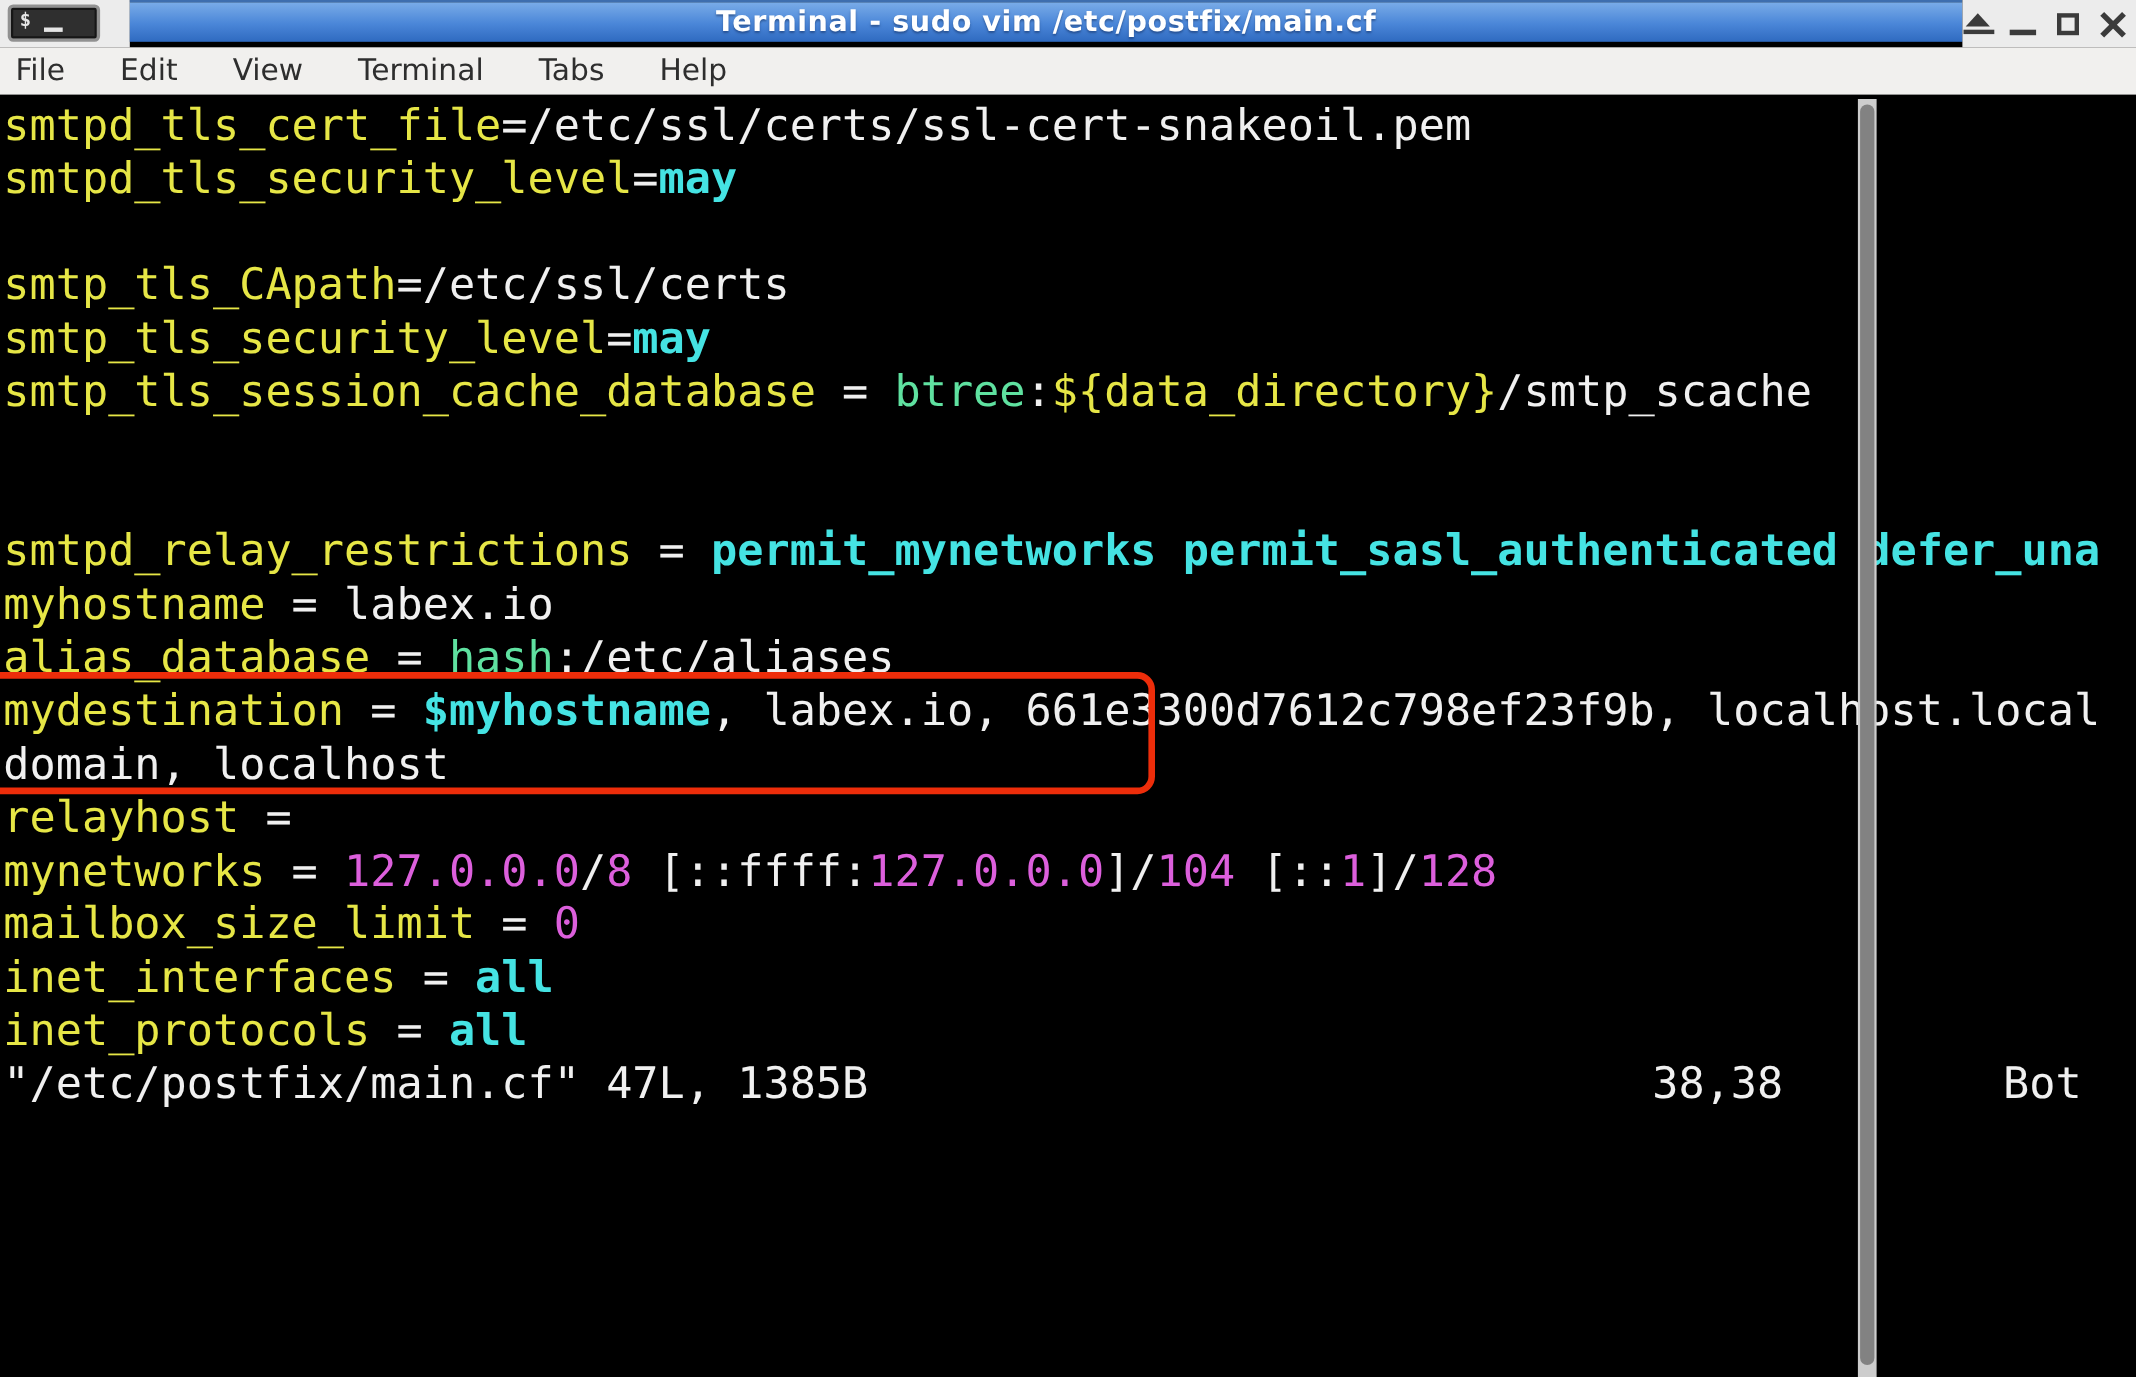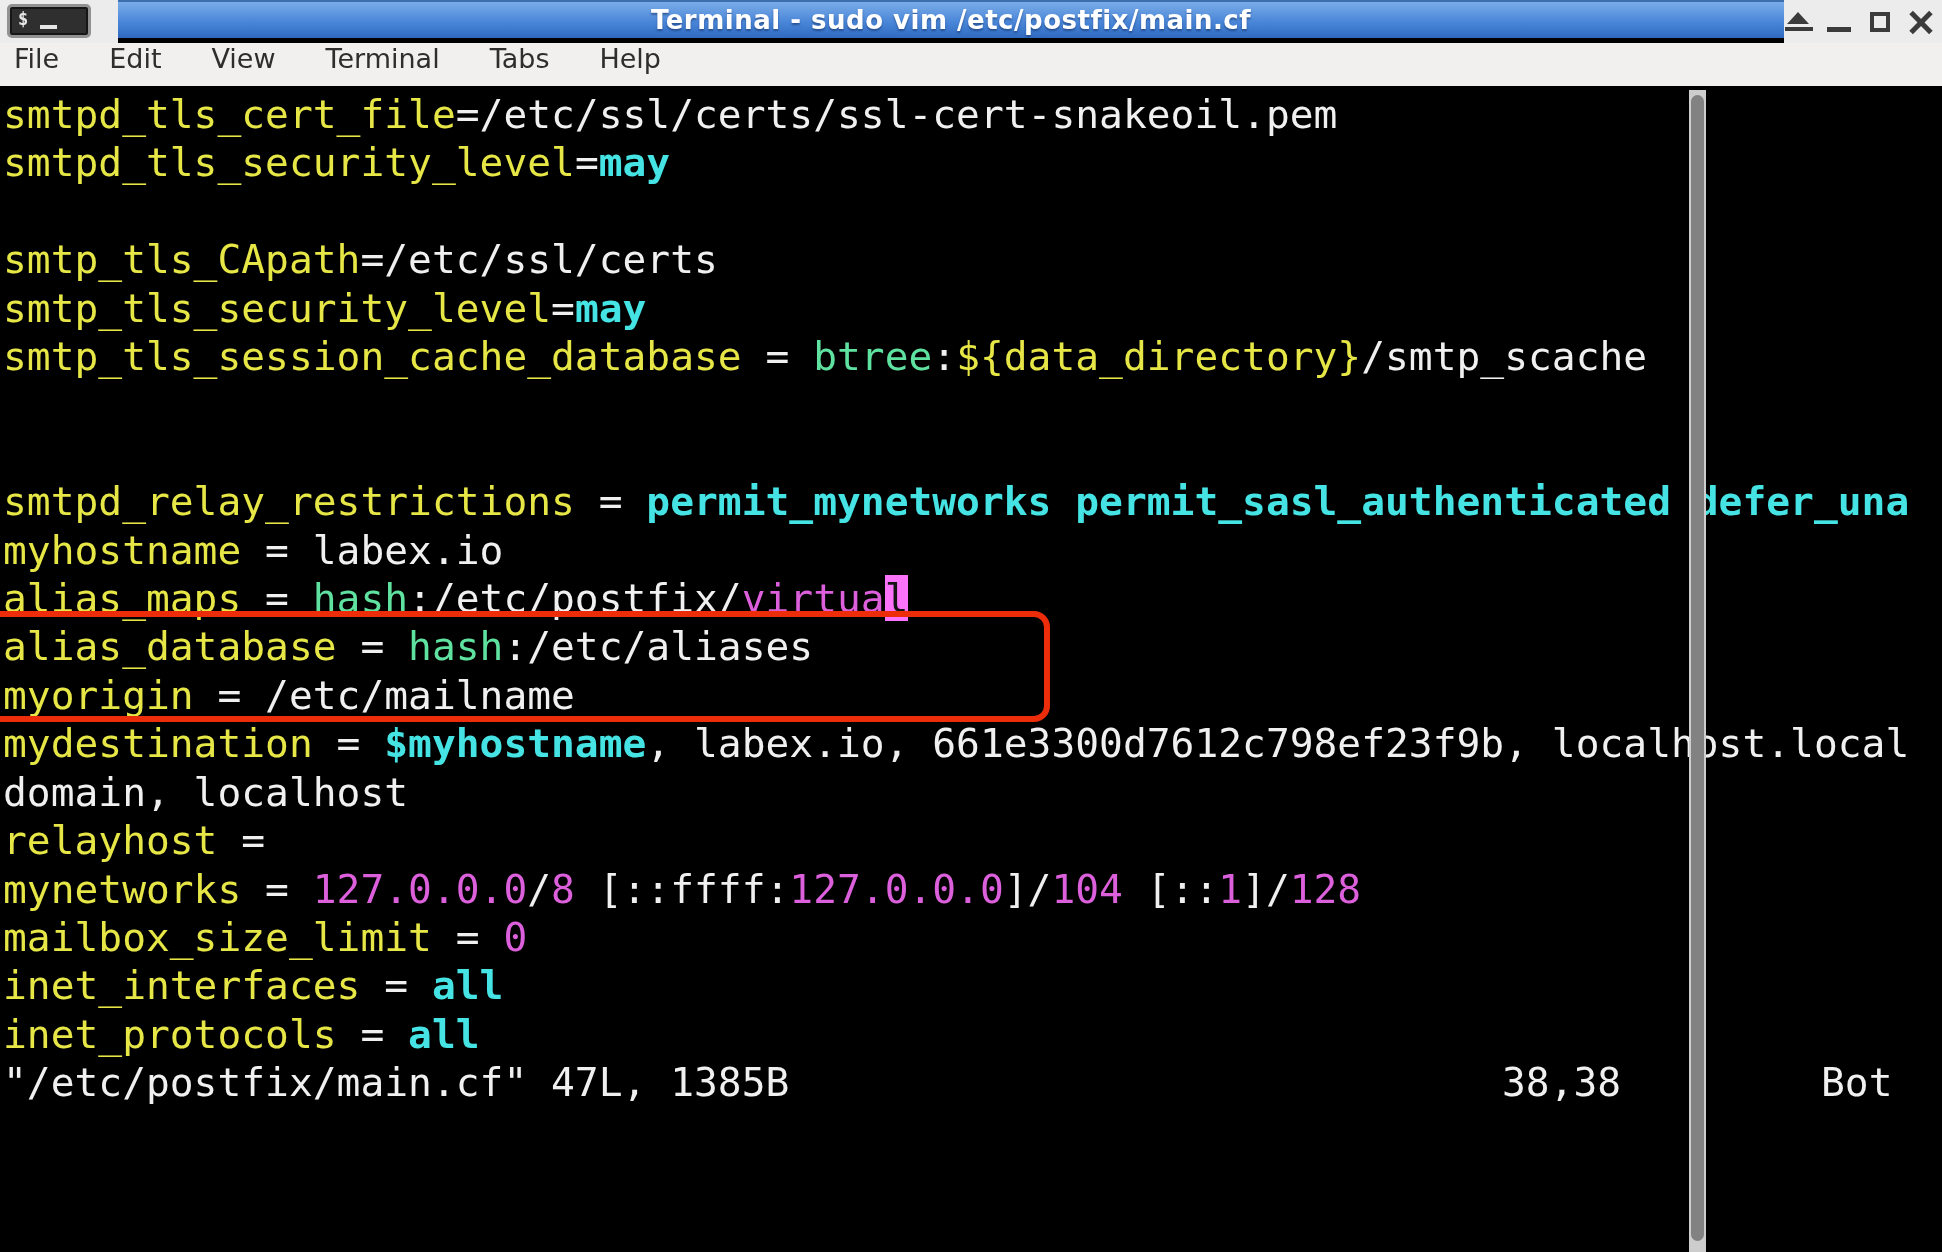--- a/index.html
+++ b/index.html
@@ -29,21 +29,21 @@
   .glyph-minimize::after { content:""; position:absolute; left:0; bottom:0; width:24px; height:5px; background:#3b3b3b; }
   .glyph-maximize { width:20px; height:20px; border:4px solid #3b3b3b; }
   .glyph-close { width:24px; height:24px; }
   .glyph-close::before, .glyph-close::after { content:""; position:absolute; left:-2px; top:10px;
                width:28px; height:5px; background:#3b3b3b; }
   .glyph-close::before { transform:rotate(45deg); }
   .glyph-close::after  { transform:rotate(-45deg); }
 
   
   .menubar { position:absolute; left:0; top:43px; width:1942px; height:43px; background:#f1f0ee;
-             display:flex; align-items:flex-start; gap:50px; padding-left:14px; }
+             display:flex; align-items:center; gap:50px; padding-left:14px; }
   .menu-item { color:#2e2e2e; font-size:27px; font-family:"DejaVu Sans", sans-serif; cursor:default; }
 
   
   .terminal { position:absolute; left:0; top:90px; width:1706px; height:1162px; background:#000000; }
   .lines { position:absolute; left:3px; top:0; right:20px; }
   .term-line { font-family:"DejaVu Sans Mono", monospace; font-size:39.6px; height:48.42px;
                line-height:48.6px; white-space:pre; color:#f0f0f0; position:relative; }
   .seg-y { color:#e6e646; }
   .seg-w { color:#f0f0f0; }
   .seg-b { color:#45e3e3; font-weight:bold; }
@@ -103,23 +103,21 @@
       <div class="term-line"><span class="seg-y">smtpd_tls_cert_file</span><span class="seg-w">=/etc/ssl/certs/ssl-cert-snakeoil.pem</span></div>
       <div class="term-line"><span class="seg-y">smtpd_tls_security_level</span><span class="seg-w">=</span><span class="seg-b">may</span></div>
       <div class="term-line"></div>
       <div class="term-line"><span class="seg-y">smtp_tls_CApath</span><span class="seg-w">=/etc/ssl/certs</span></div>
       <div class="term-line"><span class="seg-y">smtp_tls_security_level</span><span class="seg-w">=</span><span class="seg-b">may</span></div>
       <div class="term-line"><span class="seg-y">smtp_tls_session_cache_database</span><span class="seg-w"> = </span><span class="seg-g">btree</span><span class="seg-w">:</span><span class="seg-y">${data_directory}</span><span class="seg-w">/smtp_scache</span></div>
       <div class="term-line"></div>
       <div class="term-line"></div>
       <div class="term-line"><span class="seg-y">smtpd_relay_restrictions</span><span class="seg-w"> = </span><span class="seg-b">permit_mynetworks permit_sasl_authenticated defer_una</span></div>
       <div class="term-line"><span class="seg-y">myhostname</span><span class="seg-w"> = labex.io</span></div>
-      <div class="term-line"><span class="seg-y">alias_maps</span><span class="seg-w"> = </span><span class="seg-g">hash</span><span class="seg-w">:/etc/postfix/</span><span class="seg-m">virtua</span><span class="seg-cur">l</span></div>
       <div class="term-line"><span class="seg-y">alias_database</span><span class="seg-w"> = </span><span class="seg-g">hash</span><span class="seg-w">:/etc/aliases</span></div>
-      <div class="term-line"><span class="seg-y">myorigin</span><span class="seg-w"> = /etc/mailname</span></div>
       <div class="term-line"><span class="seg-y">mydestination</span><span class="seg-w"> = </span><span class="seg-b">$myhostname</span><span class="seg-w">, labex.io, 661e3300d7612c798ef23f9b, localhost.local</span></div>
       <div class="term-line"><span class="seg-w">domain, localhost</span></div>
       <div class="term-line"><span class="seg-y">relayhost</span><span class="seg-w"> =</span></div>
       <div class="term-line"><span class="seg-y">mynetworks</span><span class="seg-w"> = </span><span class="seg-m">127.0.0.0</span><span class="seg-w">/</span><span class="seg-m">8</span><span class="seg-w"> [::ffff:</span><span class="seg-m">127.0.0.0</span><span class="seg-w">]/</span><span class="seg-m">104</span><span class="seg-w"> [::</span><span class="seg-m">1</span><span class="seg-w">]/</span><span class="seg-m">128</span></div>
       <div class="term-line"><span class="seg-y">mailbox_size_limit</span><span class="seg-w"> = </span><span class="seg-m">0</span></div>
       <div class="term-line"><span class="seg-y">inet_interfaces</span><span class="seg-w"> = </span><span class="seg-b">all</span></div>
       <div class="term-line"><span class="seg-y">inet_protocols</span><span class="seg-w"> = </span><span class="seg-b">all</span></div>
       <div class="term-line status-row"><span class="seg-w">"/etc/postfix/main.cf" 47L, 1385B</span><span class="seg-w ruler">38,38</span><span class="seg-w botpos">Bot</span></div>
     </div>
   <div class="red-box"></div>

